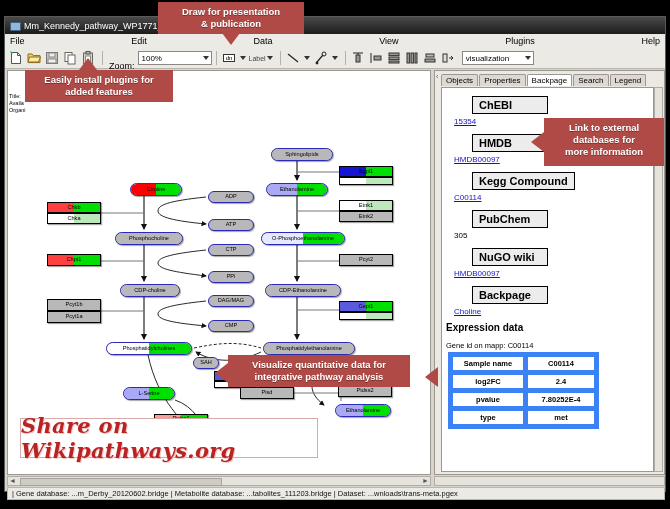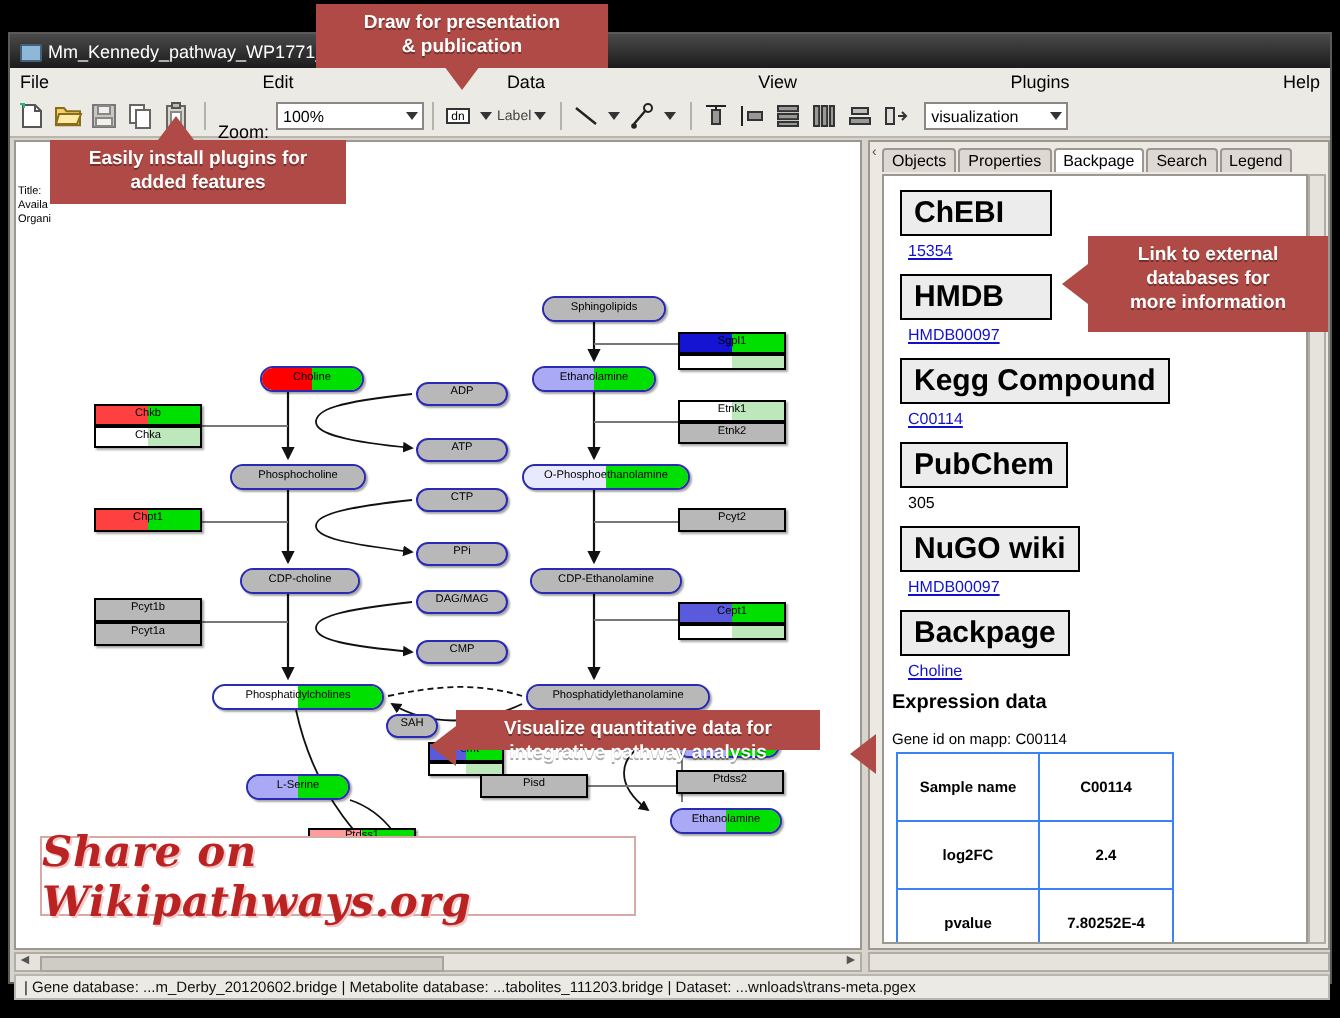--- a/index.html
+++ b/index.html
@@ -45,28 +45,28 @@
              border:1px solid #9b9892;box-sizing:border-box;}
   .tabrow{position:absolute;left:0;top:1px;height:14px;display:flex;align-items:flex-end;padding-left:6px;font-size:8px;}
   .tab{border:1px solid #9b9892;border-bottom:none;background:#ddd9d2;padding:1px 4px;margin-right:1px;
        border-radius:2px 2px 0 0;color:#000;}
   .tab.active{background:#fff;font-weight:normal;}
   .tabscroll{position:absolute;left:1px;top:2px;width:5px;height:11px;font-size:7px;color:#555;}
   .panelbody{position:absolute;left:6px;top:16px;right:10px;bottom:2px;background:#fff;
              border:1px solid #9b9892;overflow:hidden;}
   .panelscroll{position:absolute;right:1px;top:16px;width:9px;bottom:2px;background:#e6e3dd;border:1px solid #b0ada6;box-sizing:border-box;}
   .dbblock{margin:7px 0 0 8px;}
-  .dbhead{display:inline-block;border:1px solid #000;background:#ececec;font-size:15px;font-weight:bold;
-          padding:2px 6px;min-width:76px;box-sizing:border-box;}
+  .dbhead{display:inline-block;border:1px solid #000;background:#ececec;font-size:11px;font-weight:bold;
+          padding:2px 6px;min-width:76px;box-sizing:border-box;margin-left:22px;}
   .dblink{display:block;margin:3px 0 0 4px;font-size:8px;color:#1111cc;text-decoration:underline;cursor:pointer;}
   .dbplain{display:block;margin:3px 0 0 4px;font-size:8px;color:#000;}
   .exphead{margin:6px 0 0 4px;font-size:10px;font-weight:bold;}
   .geneid{margin:8px 0 2px 4px;font-size:7.5px;}
   .exptable{margin-left:6px;border-collapse:collapse;font-size:7.5px;}
-  .exptable td{border:1px solid #3b82f6;padding:12px 4px;text-align:center;font-weight:bold;}
+  .exptable td{border:5px solid #3b82f6;padding:2px 4px;text-align:center;font-weight:bold;}
   .exptable td.k{width:62px;}
   .exptable td.v{width:58px;}
 
   
   .hscroll{position:absolute;left:2px;top:459px;width:424px;height:10px;background:#e6e3dd;border:1px solid #b0ada6;box-sizing:border-box;}
   .hscroll .thumb{position:absolute;left:2px;top:1px;width:200px;height:6px;background:#cfccc5;border:1px solid #a7a49d;}
   .hscroll .arr{position:absolute;top:0px;width:9px;height:8px;font-size:7px;color:#555;text-align:center;line-height:8px;}
   .rscroll{position:absolute;left:429px;top:459px;width:231px;height:10px;background:#e6e3dd;border:1px solid #b0ada6;box-sizing:border-box;}
 
   
@@ -583,21 +583,21 @@
   </div>
   <div class="arrow-up" style="left:79px;top:58px;"></div>
 
   <div class="callout" style="left:544px;top:118px;width:120px;height:48px;">
     <div>Link  to external</div>
     <div>databases  for</div>
     <div>more information</div>
   </div>
   <div class="arrow-lf" style="left:531px;top:132px;"></div>
 
-  <div class="callout" style="left:228px;top:355px;width:182px;height:20px;">
+  <div class="callout" style="left:228px;top:355px;width:182px;height:32px;">
     <div>Visualize quantitative data  for</div>
     <div>integrative pathway analysis</div>
   </div>
   <div class="arrow-lf" style="left:215px;top:363px;"></div>
 
   <div class="arrow-lf" style="left:425px;top:367px;"></div>
 
   <div class="share">
     <span>Share on Wikipathways.org</span>
   </div>

